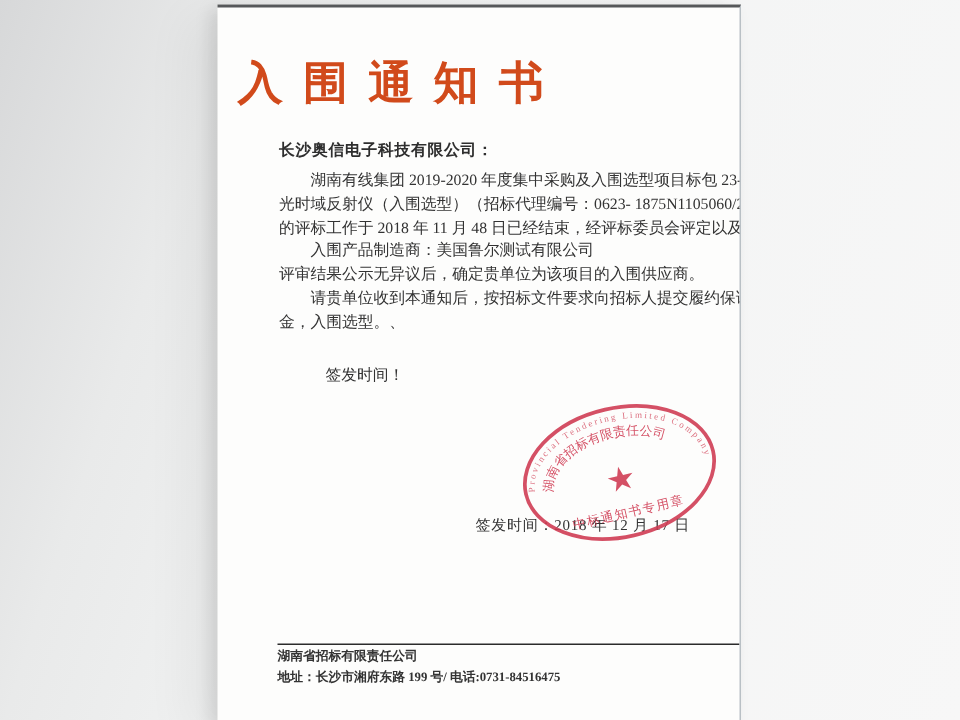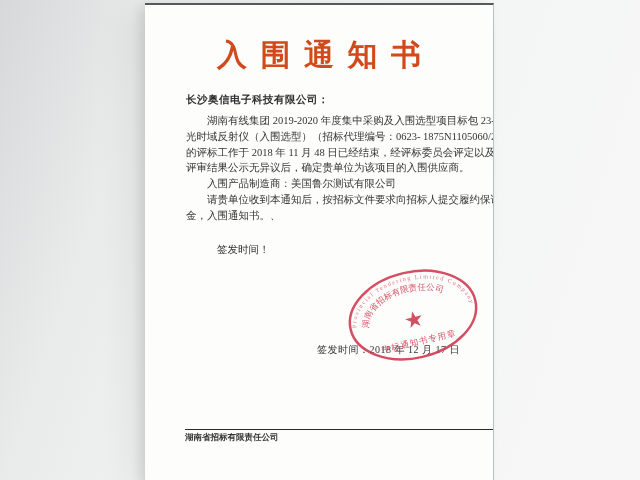--- a/index.html
+++ b/index.html
@@ -10,21 +10,21 @@
   }
   .paper{
     position:absolute;left:145px;top:3px;width:348px;height:477px;
     background:#fdfdfc;
     border-top:2px solid #56585a;
     border-right:1px solid #b9c0c5;
     box-shadow:-5px 3px 10px rgba(0,0,0,.10),-20px 8px 30px rgba(0,0,0,.05);
     overflow:hidden;
   }
   .title{
-    position:absolute;top:30px;left:0;right:0;text-align:center;
+    position:absolute;top:30px;left:0;right:0;text-align:left;
     font-size:30px;font-weight:bold;letter-spacing:.45em;padding-left:.45em;
   }
   .recipient{
     position:absolute;left:41px;top:88px;font-size:10.5px;font-weight:bold;
     color:#2e2e2e;letter-spacing:.5px;
   }
   .body-lines{
     position:absolute;left:41px;top:108px;width:298px;
     font-size:10.5px;color:#333;
   }
@@ -47,24 +47,24 @@
 <div class="paper">
 
   <div class="title" style="color:#d14a1b">入围通知书</div>
 
   <div class="recipient">长沙奥信电子科技有限公司：</div>
 
   <div class="body-lines">
     <div class="line indent">湖南有线集团 2019-2020 年度集中采购及入围选型项目标包 23-</div>
     <div class="line">光时域反射仪（入围选型）（招标代理编号：0623- 1875N1105060/2）</div>
     <div class="line">的评标工作于 2018 年 11 月 48 日已经结束，经评标委员会评定以及</div>
+    <div class="line indent">入围产品制造商：美国鲁尔测试有限公司</div>
     <div class="line">评审结果公示无异议后，确定贵单位为该项目的入围供应商。</div>
-    <div class="line indent">入围产品制造商：美国鲁尔测试有限公司</div>
     <div class="line indent">请贵单位收到本通知后，按招标文件要求向招标人提交履约保证</div>
-    <div class="line">金，入围通知书。、</div>
+    <div class="line">金，入围选型。、</div>
   </div>
 
   <div class="closing">签发时间！</div>
 
 
   <div class="issue-date">签发时间：2018 年 12 月 17 日</div>
 
   <div class="stamp">
     <svg width="136" height="100" viewBox="0 0 136 100">
       <defs>
@@ -78,14 +78,15 @@
       <text font-size="8.5" fill="#cf3850" font-family="Liberation Serif, serif">
         <textPath href="#arcPath" startOffset="1">湖南省招标有限责任公司</textPath>
       </text>
       <text x="68" y="62" text-anchor="middle" font-size="22" fill="#cf3850">★</text>
       <text x="68" y="80" text-anchor="middle" font-size="8.5" fill="#cf3850" letter-spacing="1" font-family="Liberation Serif, serif">中标通知书专用章</text>
     </svg>
   </div>
 
   <div class="footer-line"></div>
   <div class="footer-company">湖南省招标有限责任公司</div>
+  <div class="footer-address">地址：长沙市湘府东路 199 号/ 电话:0731-84516475</div>
 
 </div>
 
 </body></html>

